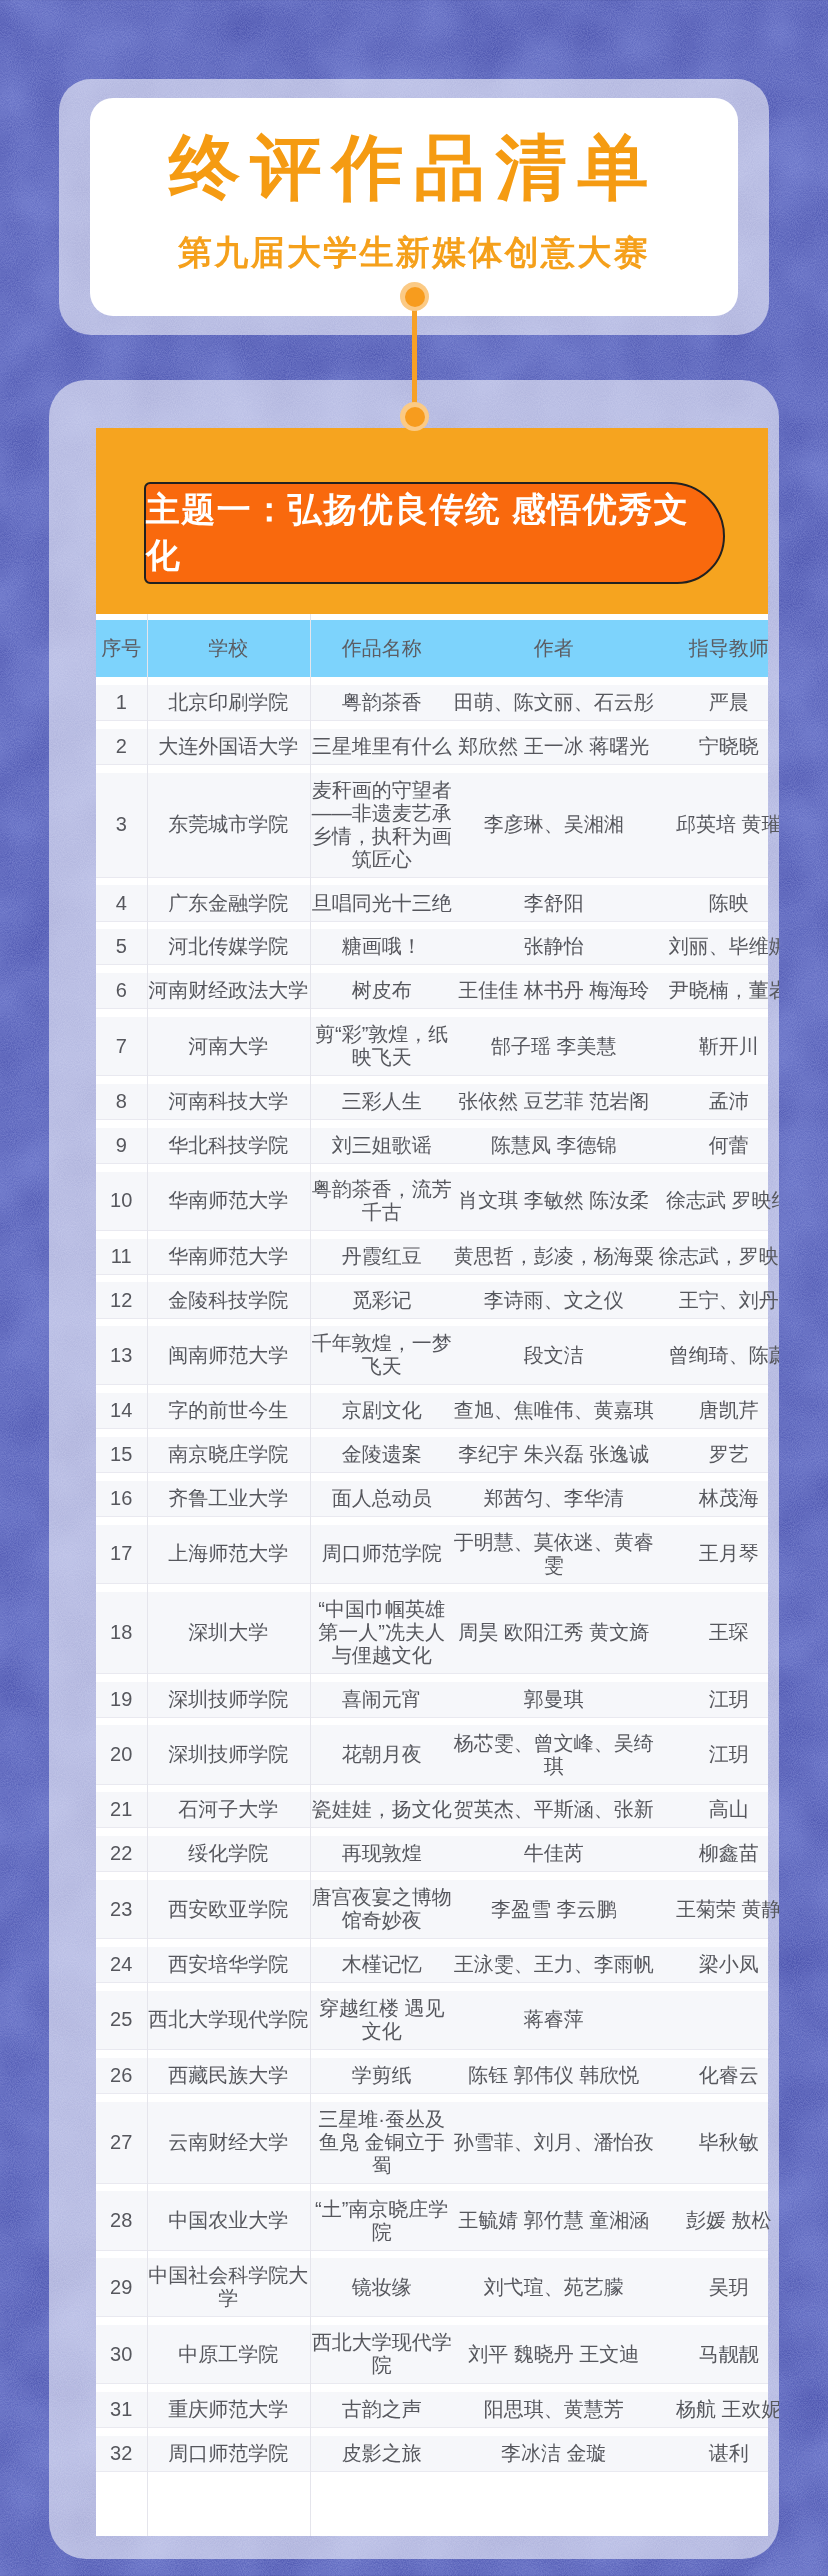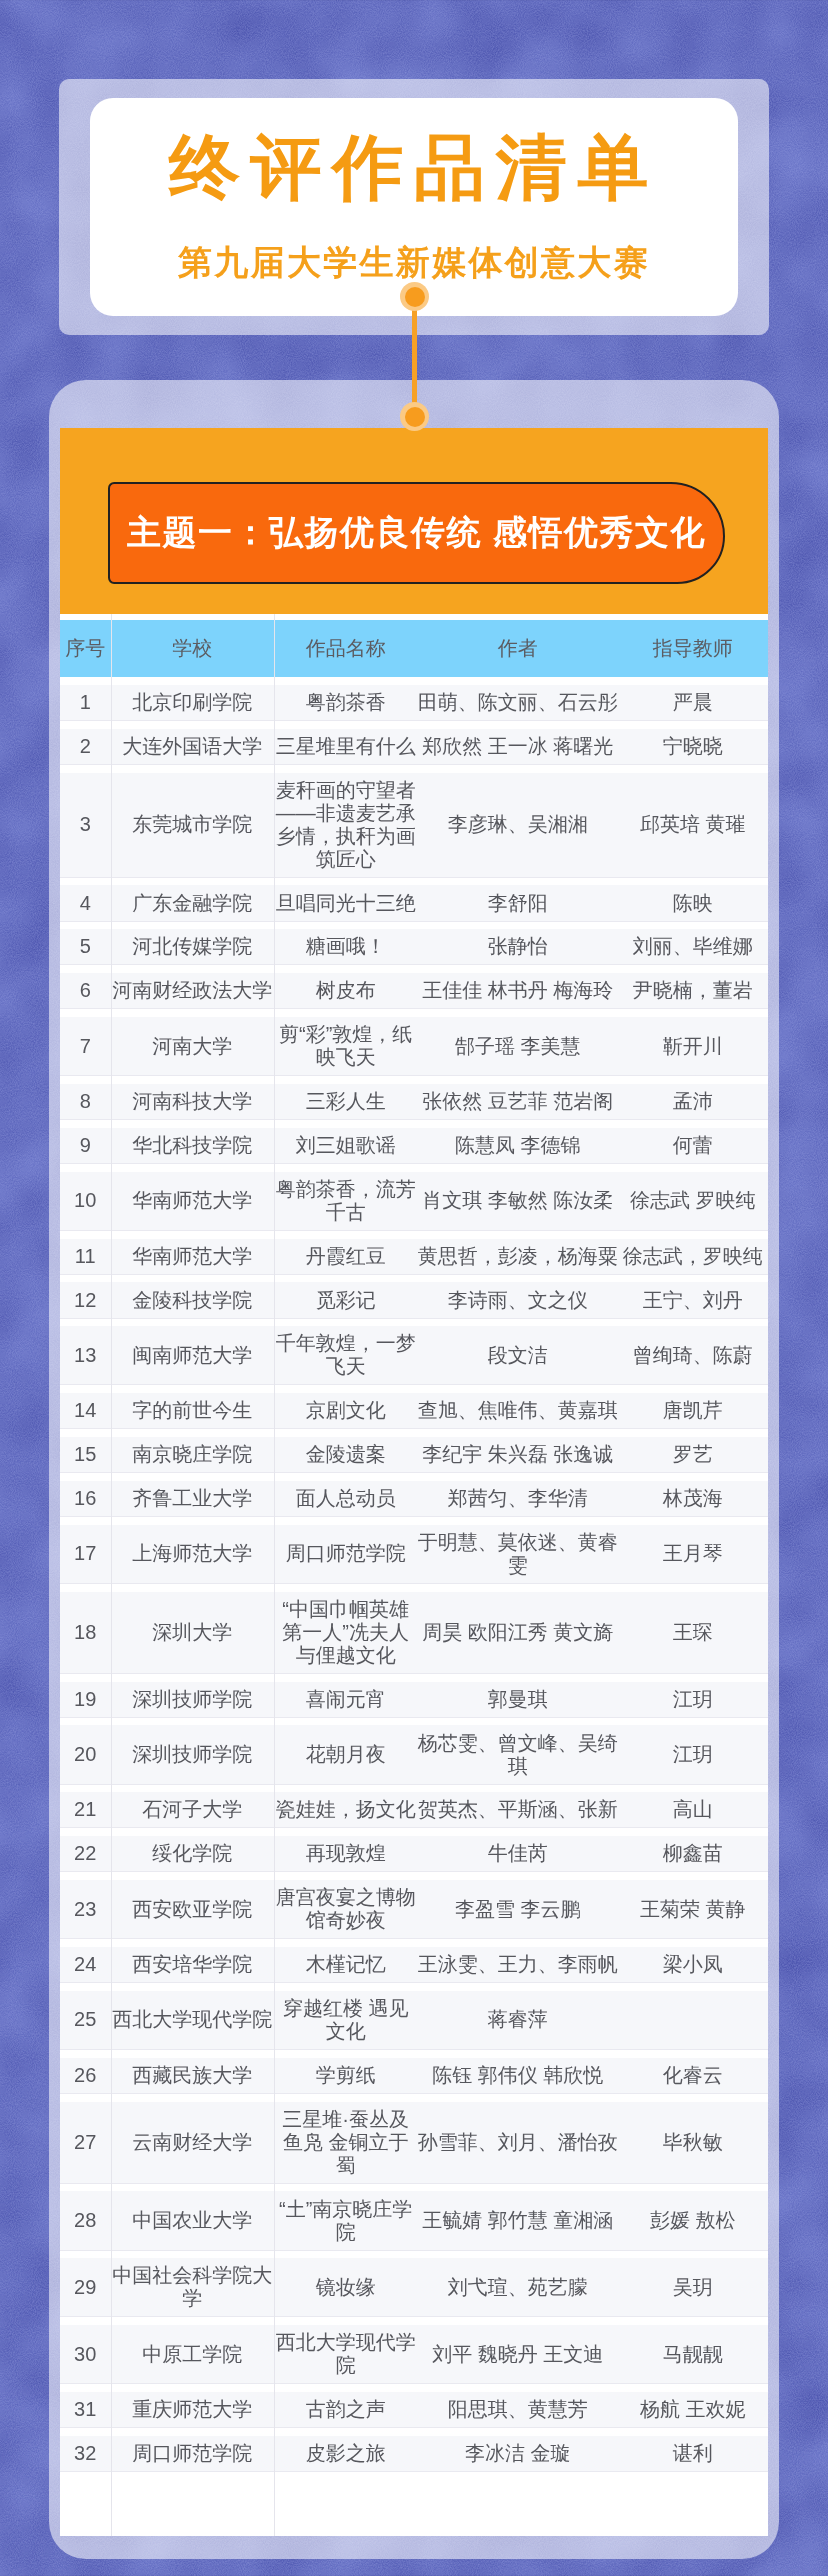--- a/index.html
+++ b/index.html
@@ -3,41 +3,41 @@
 <meta charset="utf-8">
 <style>
   html,body{margin:0;padding:0;background:#2e3590;}
   .page{position:relative;width:828px;height:2576px;overflow:hidden;
         font-family:"Liberation Sans","DejaVu Sans",sans-serif;}
   .bg-noise{position:absolute;left:0;top:0;width:828px;height:2576px;display:block;}
   .layer{position:relative;z-index:1;}
 
   
   .title-card-border{position:absolute;left:59px;top:79px;width:710px;height:256px;
-      background:rgba(255,255,255,0.55);border-radius:10px;}
+      background:rgba(255,255,255,0.55);border-radius:32px;}
   .title-card{position:absolute;left:31px;top:19px;right:31px;bottom:19px;
       background:#ffffff;border-radius:23px;text-align:center;}
   .page-title{margin:31px 0 0 0;font-size:71px;font-weight:bold;letter-spacing:10.7px;
       color:#F59B12;line-height:1.1;}
-  .page-subtitle{margin-top:33px;font-size:34px;font-weight:bold;letter-spacing:2.3px;color:#F5A01B;}
+  .page-subtitle{margin-top:23px;font-size:34px;font-weight:bold;letter-spacing:2.3px;color:#F5A01B;}
 
   
   .connector{position:absolute;left:0;top:0;width:828px;height:460px;z-index:5;pointer-events:none;}
   .conn-line{position:absolute;left:412px;top:298px;width:4.6px;height:121px;background:#F6A126;border-radius:2.3px;}
   .conn-dot{position:absolute;width:29px;height:29px;border-radius:50%;background:#FBCA85;
       display:flex;align-items:center;justify-content:center;}
   .conn-dot::after{content:"";width:20px;height:20px;border-radius:50%;background:#F79C1E;}
   .dot-top{left:400px;top:282px;}
   .dot-bottom{left:400px;top:402px;}
 
   
   .content-card-border{position:absolute;left:49px;top:380px;width:730px;height:2179px;
       background:rgba(255,255,255,0.55);border-radius:37px;
       box-sizing:border-box;padding:48px 10.7px 23px 10.7px;overflow:hidden;}
-  .content-inner{display:flex;flex-direction:column;height:100%;}
+  .content-inner{display:flex;flex-direction:column;height:100%;margin-left:36px;}
   .amber-band{flex:none;height:186px;background:#F6A41F;position:relative;}
   .theme-banner{position:absolute;left:48px;right:43px;top:54px;height:98px;
       background:#F9690D;border:2.3px solid #212121;border-radius:7.7px 68px 60px 7.7px;
       display:flex;align-items:center;justify-content:center;}
   .theme-banner span{color:#ffffff;font-size:34px;font-weight:bold;letter-spacing:1.5px;}
 
   
   .works-table{flex:1;background:#ffffff;position:relative;padding-top:6.1px;box-sizing:border-box;}
   .vline{position:absolute;top:0;bottom:0;width:0.8px;background:#E5E5EC;}
   .v1{left:51px;} .v2{left:214px;}

